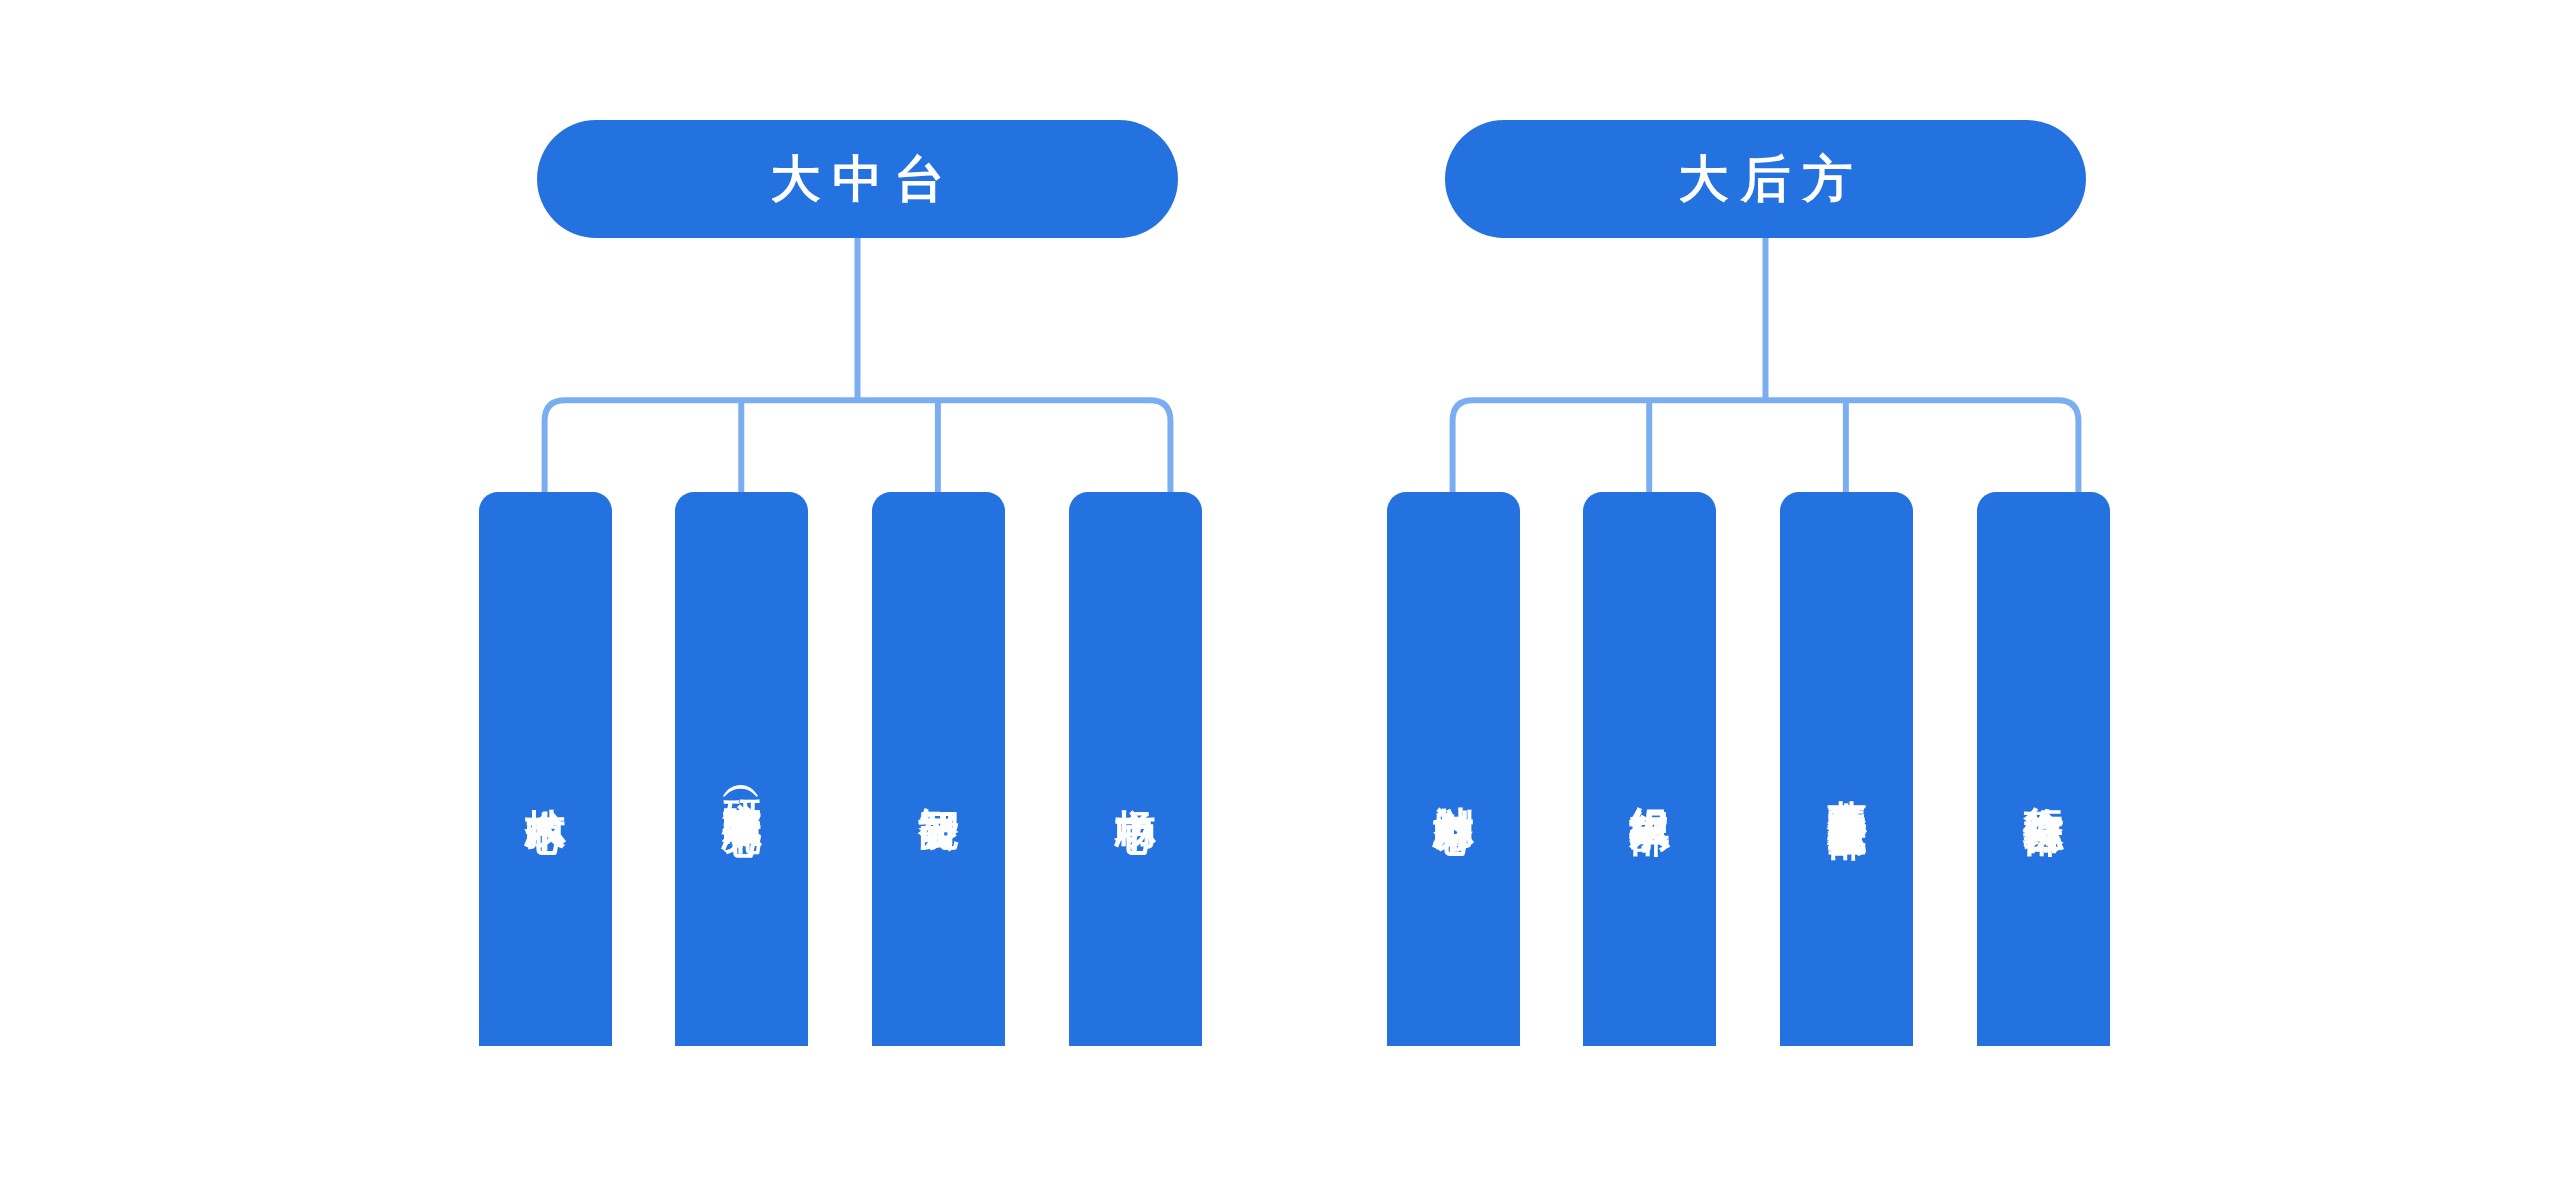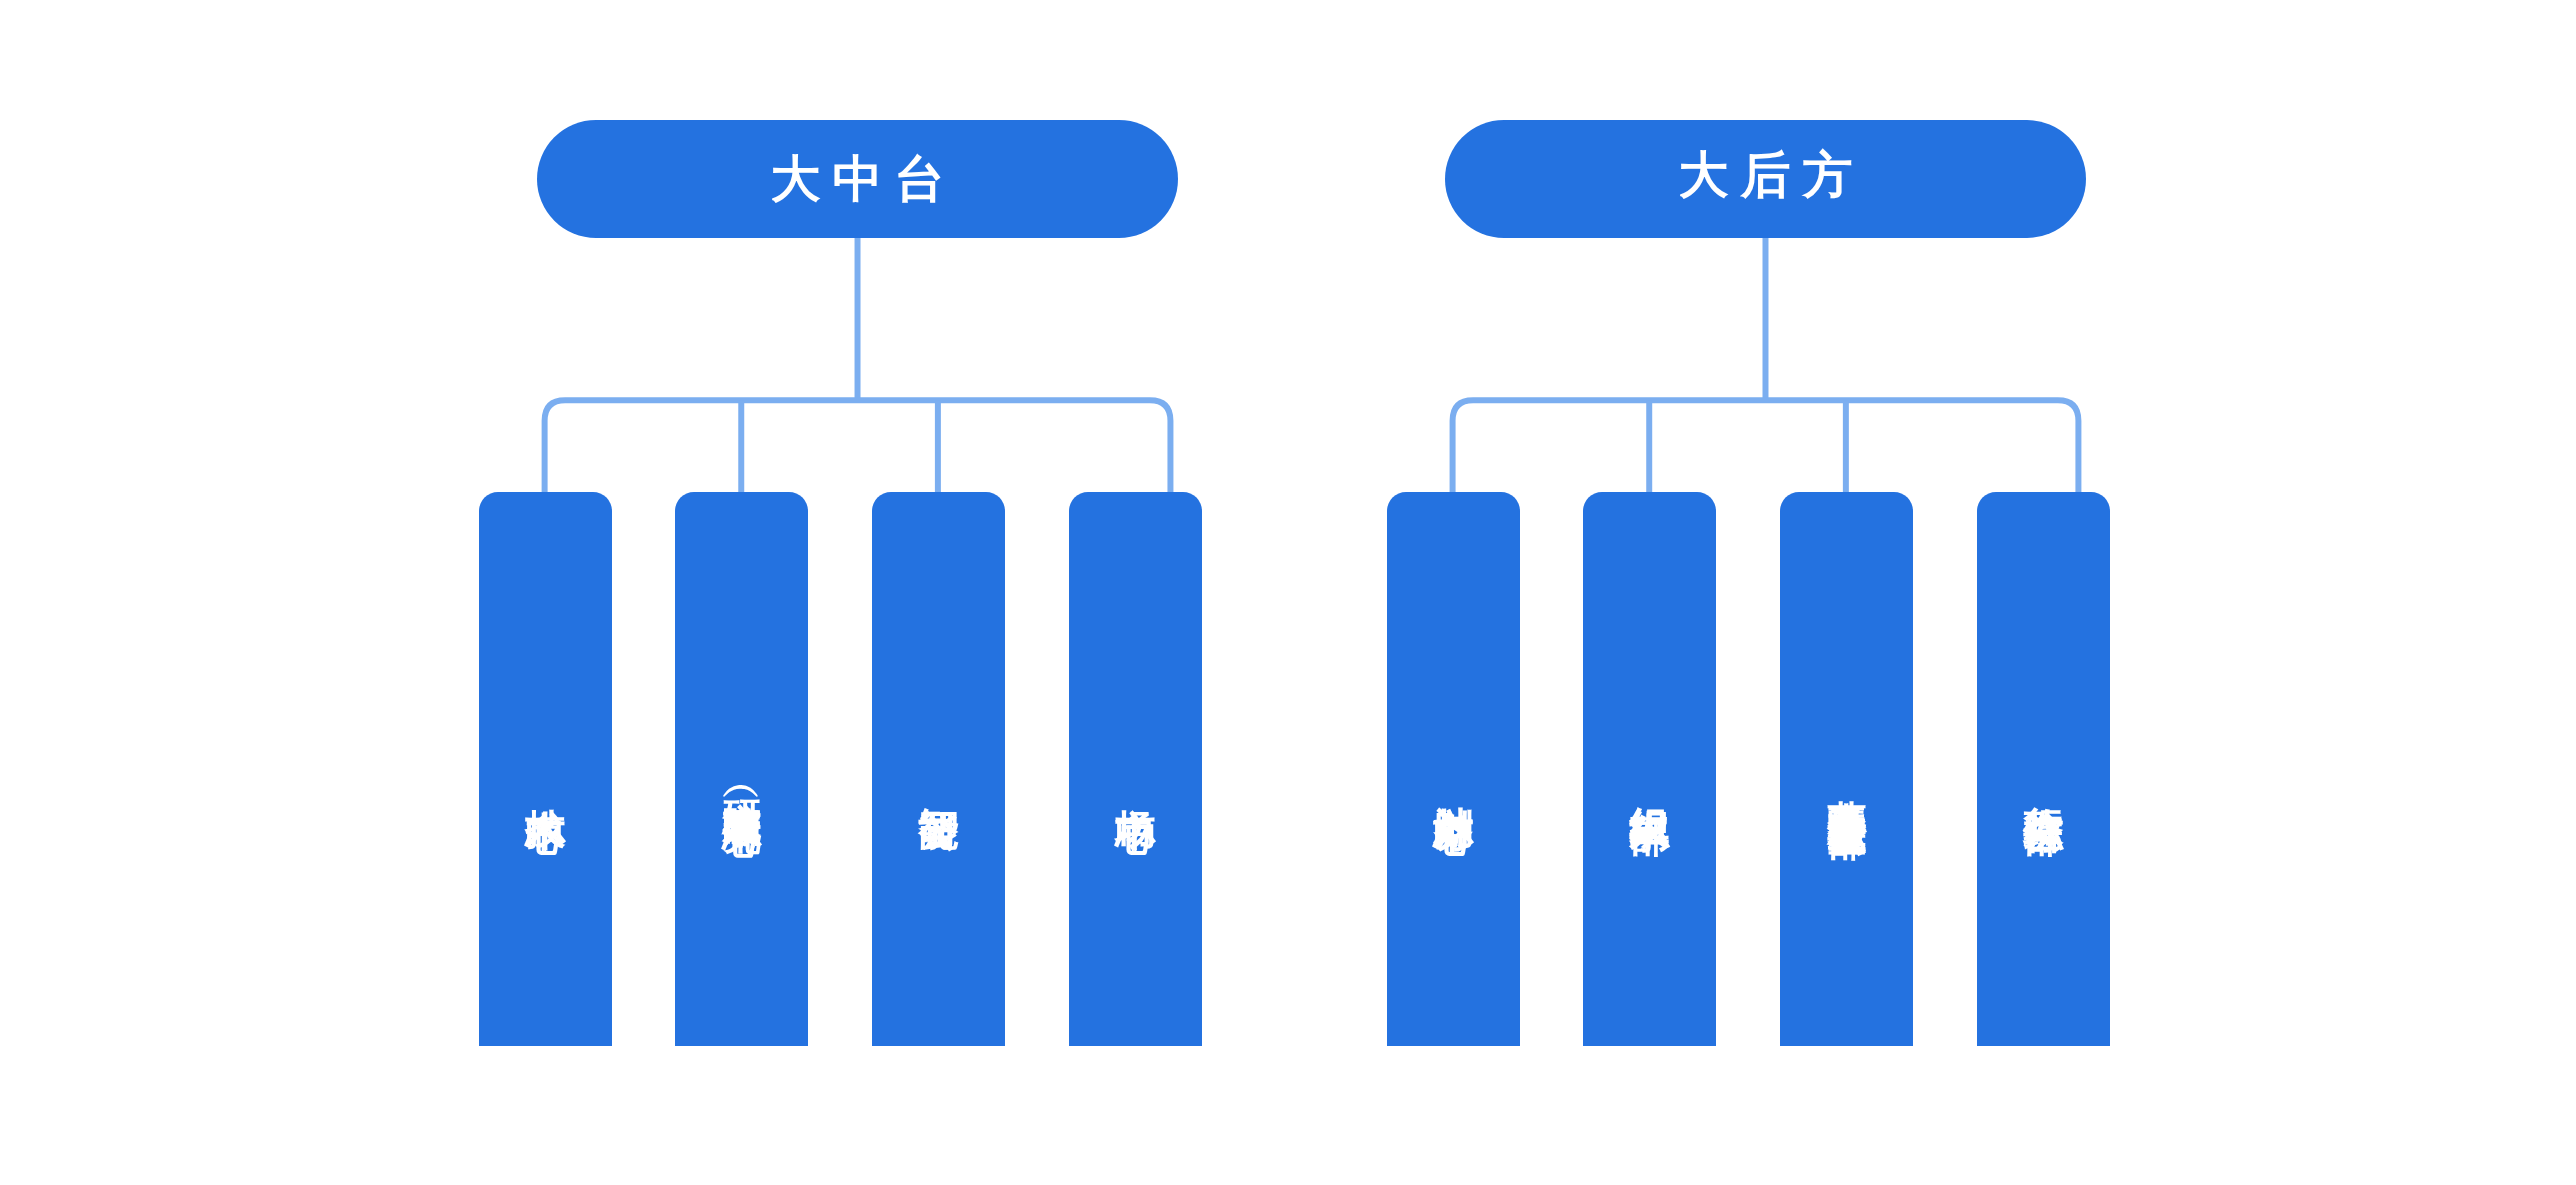--- a/index.html
+++ b/index.html
@@ -127,21 +127,21 @@
   </div>
 
   <div class="node-box" style="left:872px; top:492px; width:133px; height:575px;">
     <span class="node-label">智能公司</span>
   </div>
 
   <div class="node-box" style="left:1069px; top:492px; width:133px; height:575px;">
     <span class="node-label">市场中心</span>
   </div>
 
-  <div class="group-header" style="left:1445px; top:120px; width:641px; height:118px;font-family:Liberation Mono, monospace;">
+  <div class="group-header" style="left:1445px; top:120px; width:641px; height:118px;">
     <span class="group-header-label">大后方</span>
   </div>
 
   <div class="node-box" style="left:1387px; top:492px; width:133px; height:575px;">
     <span class="node-label">计划财务中心</span>
   </div>
 
   <div class="node-box" style="left:1583px; top:492px; width:133px; height:575px;">
     <span class="node-label">组织人事部</span>
   </div>

